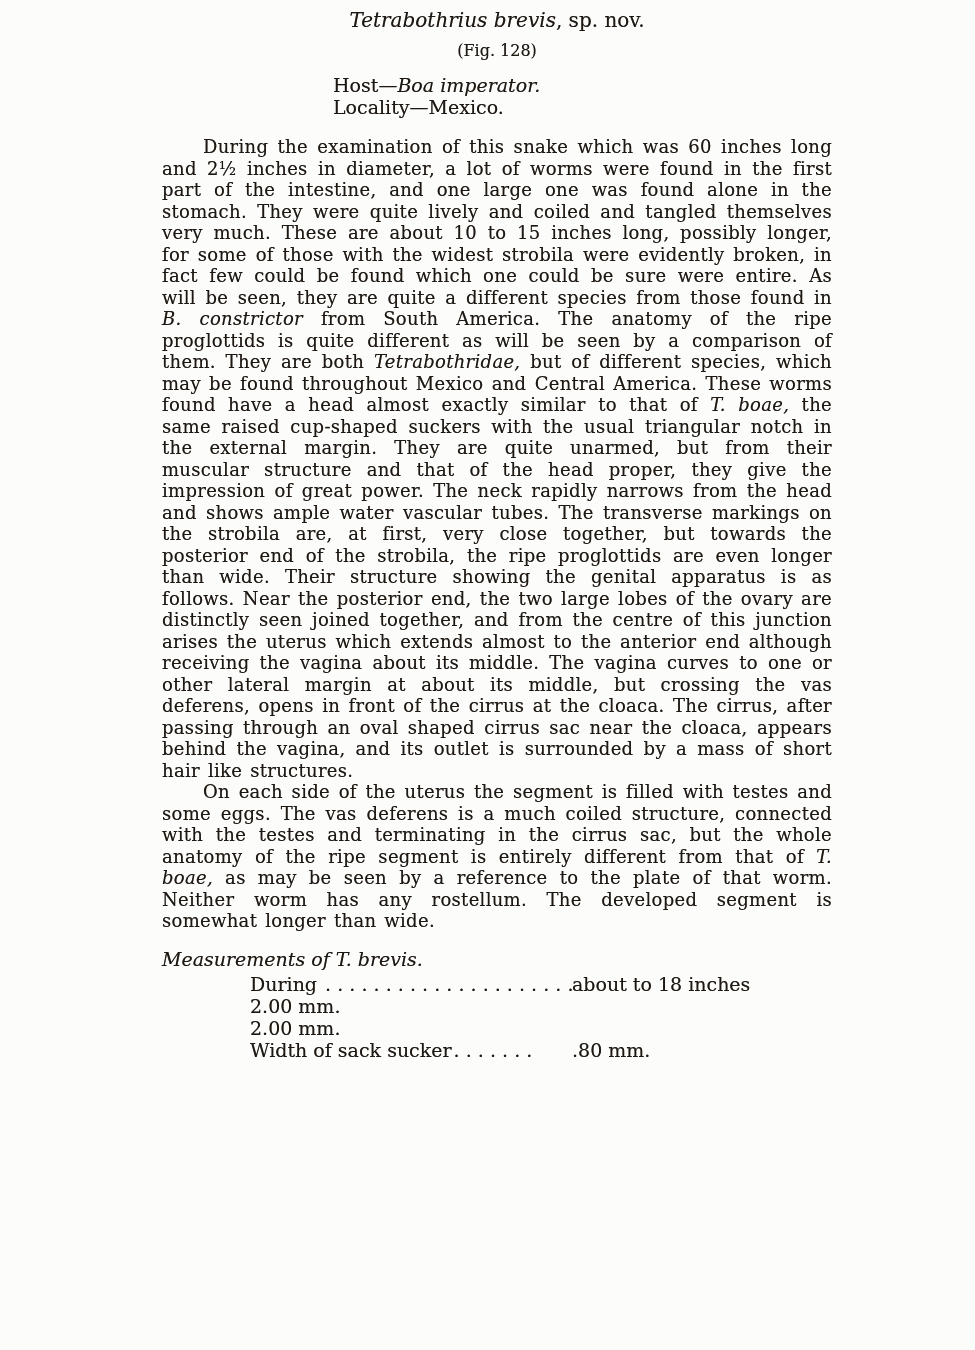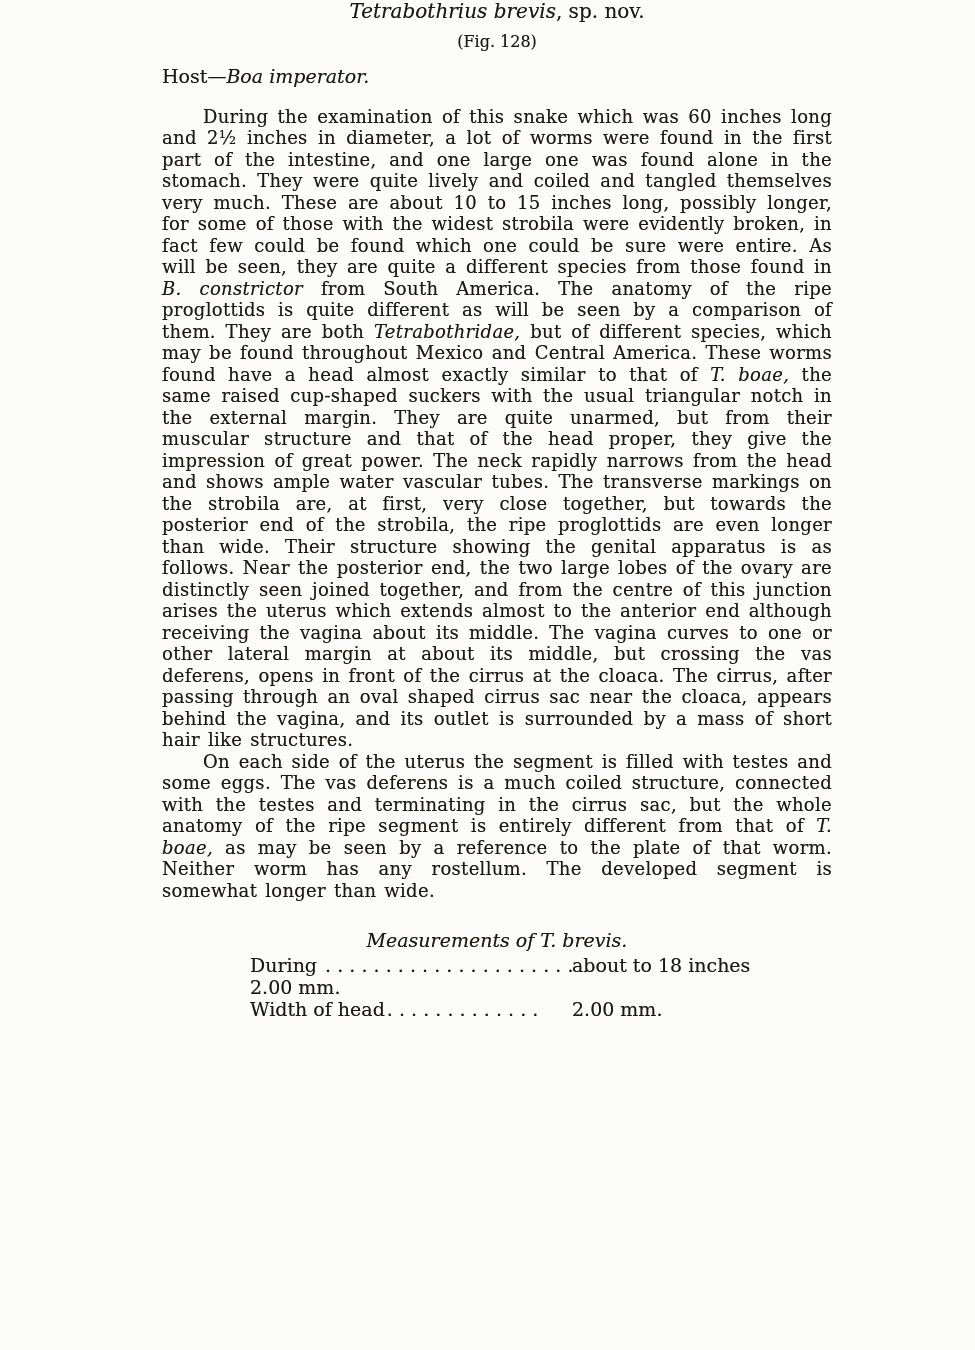--- a/index.html
+++ b/index.html
@@ -11,56 +11,57 @@
     height: 1350px;
     background: #fcfcfa;
     overflow: hidden;
     font-family: "DejaVu Serif", serif;
     color: #1e1813;
   }
   .page {
     position: relative;
     width: 670px;
     margin-left: 162px;
-    padding-top: 0;
+    padding-top: 9px;
     text-shadow: 0 0 0.5px rgba(30,24,19,0.55);
   }
   .it { font-style: italic; }
 
   .title {
     text-align: center;
     font-size: 20px;
     line-height: 23px;
   }
   .fig-caption {
     text-align: center;
     font-size: 16px;
     line-height: 22px;
     margin-top: 8px;
   }
   .host-block {
+    margin-left: 171px;
     margin-top: 13px;
     font-size: 19px;
     line-height: 21.5px;
   }
   .body-text {
     margin-top: 18px;
     font-size: 18px;
     line-height: 21.5px;
     text-align: justify;
     letter-spacing: 0.3px;
     word-spacing: 2px;
   }
   .body-text p {
     margin: 0;
     text-indent: 41px;
   }
   .meas-heading {
-    margin-top: 28px;
-    text-align: center;
+    margin-top: 16px;
+    text-align: left;
     font-style: italic;
     font-size: 19px;
     line-height: 22px;
   }
   .meas-block {
     margin-left: 88px;
     margin-top: 3px;
     font-size: 19px;
     line-height: 22.2px;
   }
@@ -79,36 +80,40 @@
 <body>
 
 <div class="page">
 
   <div class="title"><span class="it">Tetrabothrius brevis</span><span>, sp. nov.</span></div>
 
   <div class="fig-caption">(Fig. 128)</div>
 
   <div class="host-block">
     <div><span>Host—</span><span class="it">Boa imperator.</span></div>
+    <div>Locality—Mexico.</div>
   </div>
 
   <div class="body-text">
     <p><span>During the examination of this snake which was 60 inches long and 2½ inches in diameter, a lot of worms were found in the first part of the intestine, and one large one was found alone in the stomach. They were quite lively and coiled and tangled themselves very much. These are about 10 to 15 inches long, possibly longer, for some of those with the widest strobila were evidently broken, in fact few could be found which one could be sure were entire. As will be seen, they are quite a different species from those found in </span><span class="it">B. constrictor</span><span> from South America. The anatomy of the ripe proglottids is quite different as will be seen by a comparison of them. They are both </span><span class="it">Tetrabothridae,</span><span> but of different species, which may be found throughout Mexico and Central America. These worms found have a head almost exactly similar to that of </span><span class="it">T. boae,</span><span> the same raised cup-shaped suckers with the usual triangular notch in the external margin. They are quite unarmed, but from their muscular structure and that of the head proper, they give the impression of great power. The neck rapidly narrows from the head and shows ample water vascular tubes. The transverse markings on the strobila are, at first, very close together, but towards the posterior end of the strobila, the ripe proglottids are even longer than wide. Their structure showing the genital apparatus is as follows. Near the posterior end, the two large lobes of the ovary are distinctly seen joined together, and from the centre of this junction arises the uterus which extends almost to the anterior end although receiving the vagina about its middle. The vagina curves to one or other lateral margin at about its middle, but crossing the vas deferens, opens in front of the cirrus at the cloaca. The cirrus, after passing through an oval shaped cirrus sac near the cloaca, appears behind the vagina, and its outlet is surrounded by a mass of short hair like structures.</span></p>
     <p><span>On each side of the uterus the segment is filled with testes and some eggs. The vas deferens is a much coiled structure, connected with the testes and terminating in the cirrus sac, but the whole anatomy of the ripe segment is entirely different from that of </span><span class="it">T. boae,</span><span> as may be seen by a reference to the plate of that worm. Neither worm has any rostellum. The developed segment is somewhat longer than wide.</span></p>
   </div>
 
   <div class="meas-heading">Measurements of T. brevis.</div>
 
   <div class="meas-block">
     <div class="meas-row">
       <span class="meas-left"><span>During </span><span class="meas-dots">.....................</span></span>
       <span class="meas-value">about to 18 inches</span>
     </div>
     <div class="meas-row">
       <span class="meas-value">2.00 mm.</span>
     </div>
     <div class="meas-row">
-      <span class="meas-left"><span>Width of head</span><span class="meas-dots">.............</span></span>
       <span class="meas-value">2.00 mm.</span>
+    </div>
+    <div class="meas-row">
+      <span class="meas-left"><span>Width of sack sucker</span><span class="meas-dots">.......</span></span>
+      <span class="meas-value">.80 mm.</span>
     </div>
   </div>
 
 </div>
 
 </body></html>

